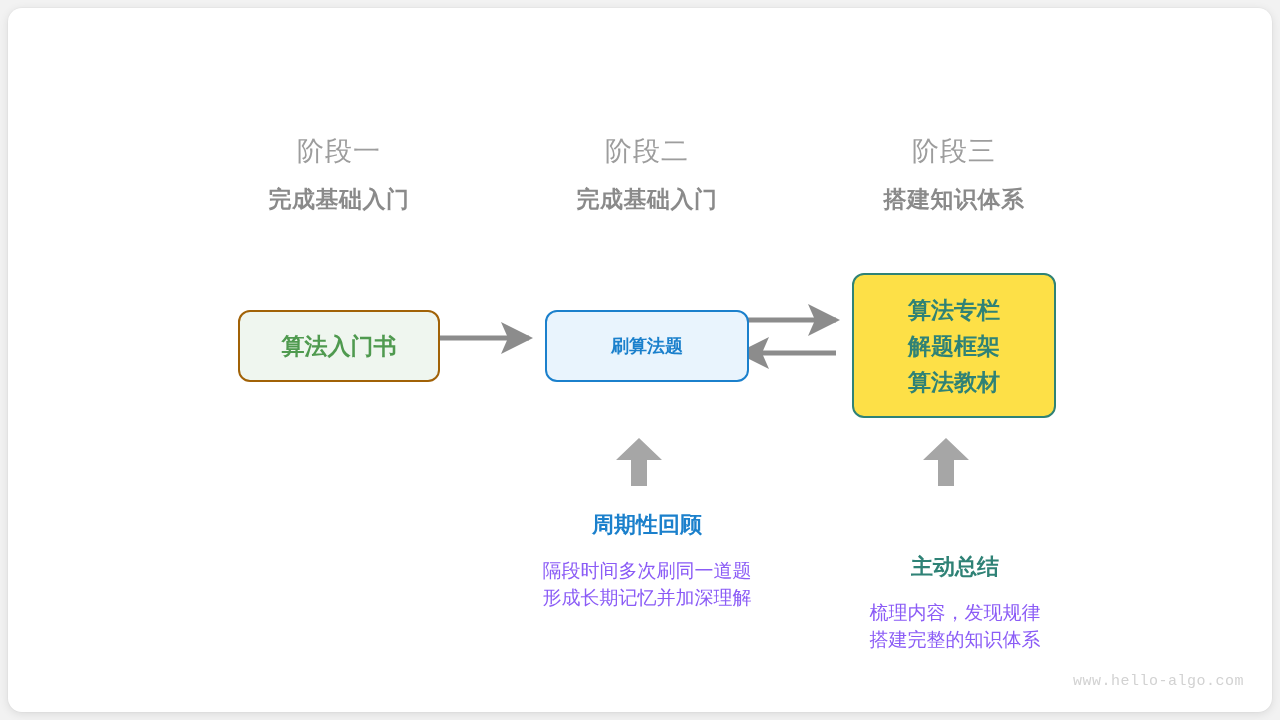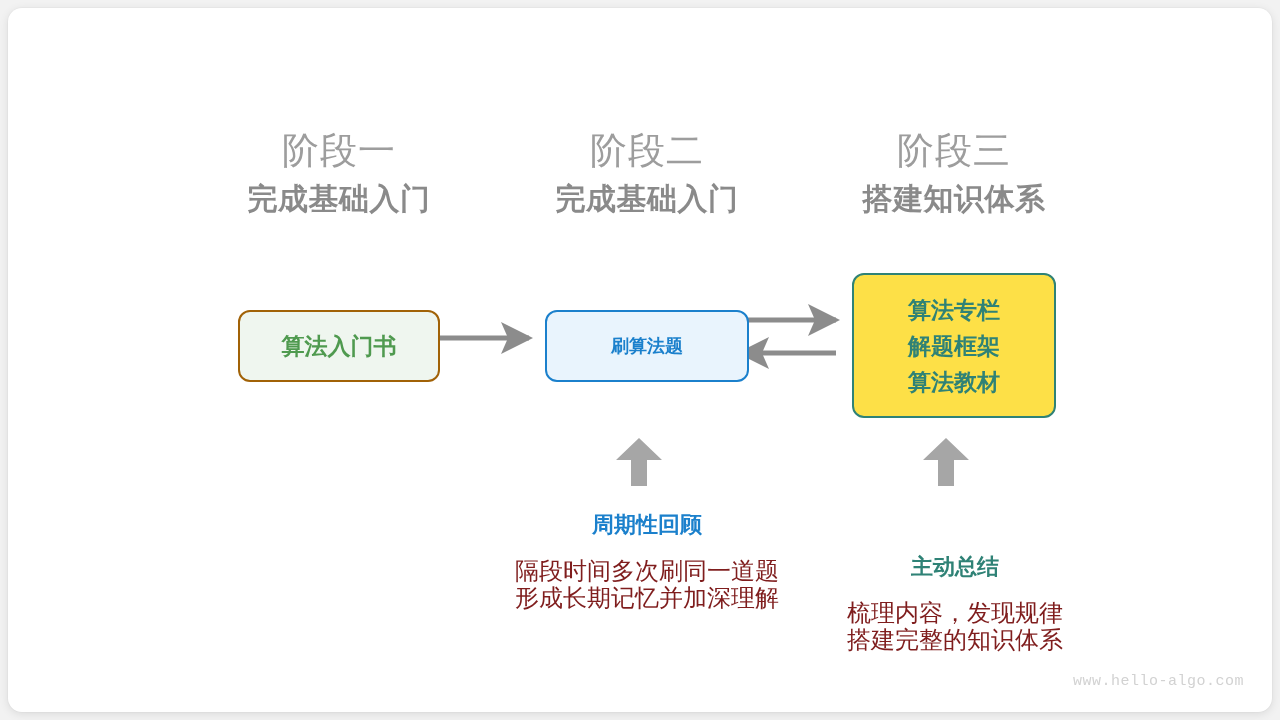--- a/index.html
+++ b/index.html
@@ -27,29 +27,29 @@
     overflow: hidden;
   }
 
   
   .stage {
     position: absolute;
     text-align: center;
     width: 300px;
   }
   .stage-title {
-    font-size: 37px;
+    font-size: 27px;
     font-weight: 400;
     color: #9d9d9d;
     letter-spacing: 1px;
     line-height: 34px;
     white-space: nowrap;
   }
   .stage-sub {
-    font-size: 30px;
+    font-size: 23px;
     font-weight: bold;
     color: #8a8a8a;
     letter-spacing: 0.5px;
     line-height: 30px;
     margin-top: 16px;
     white-space: nowrap;
   }
 
   #stage-1 { left: 181px; top: 126px; }
   #stage-2 { left: 489px; top: 126px; }
@@ -114,22 +114,22 @@
   .note-title {
     font-size: 22px;
     font-weight: bold;
     line-height: 30px;
     white-space: nowrap;
   }
   .note-title.blue { color: #1b80cc; }
   .note-title.teal { color: #2f8276; margin-top: 42px; }
   .note-body {
     margin-top: 17px;
-    font-size: 24px;
-    color: #7f1d1d;
+    font-size: 19px;
+    color: #8b5cf6;
     line-height: 27px;
     white-space: nowrap;
   }
   #note-review  { left: 479px; top: 502px; }
   #note-summary { left: 787px; top: 502px; }
 
   
   #watermark {
     position: absolute;
     right: 28px;

